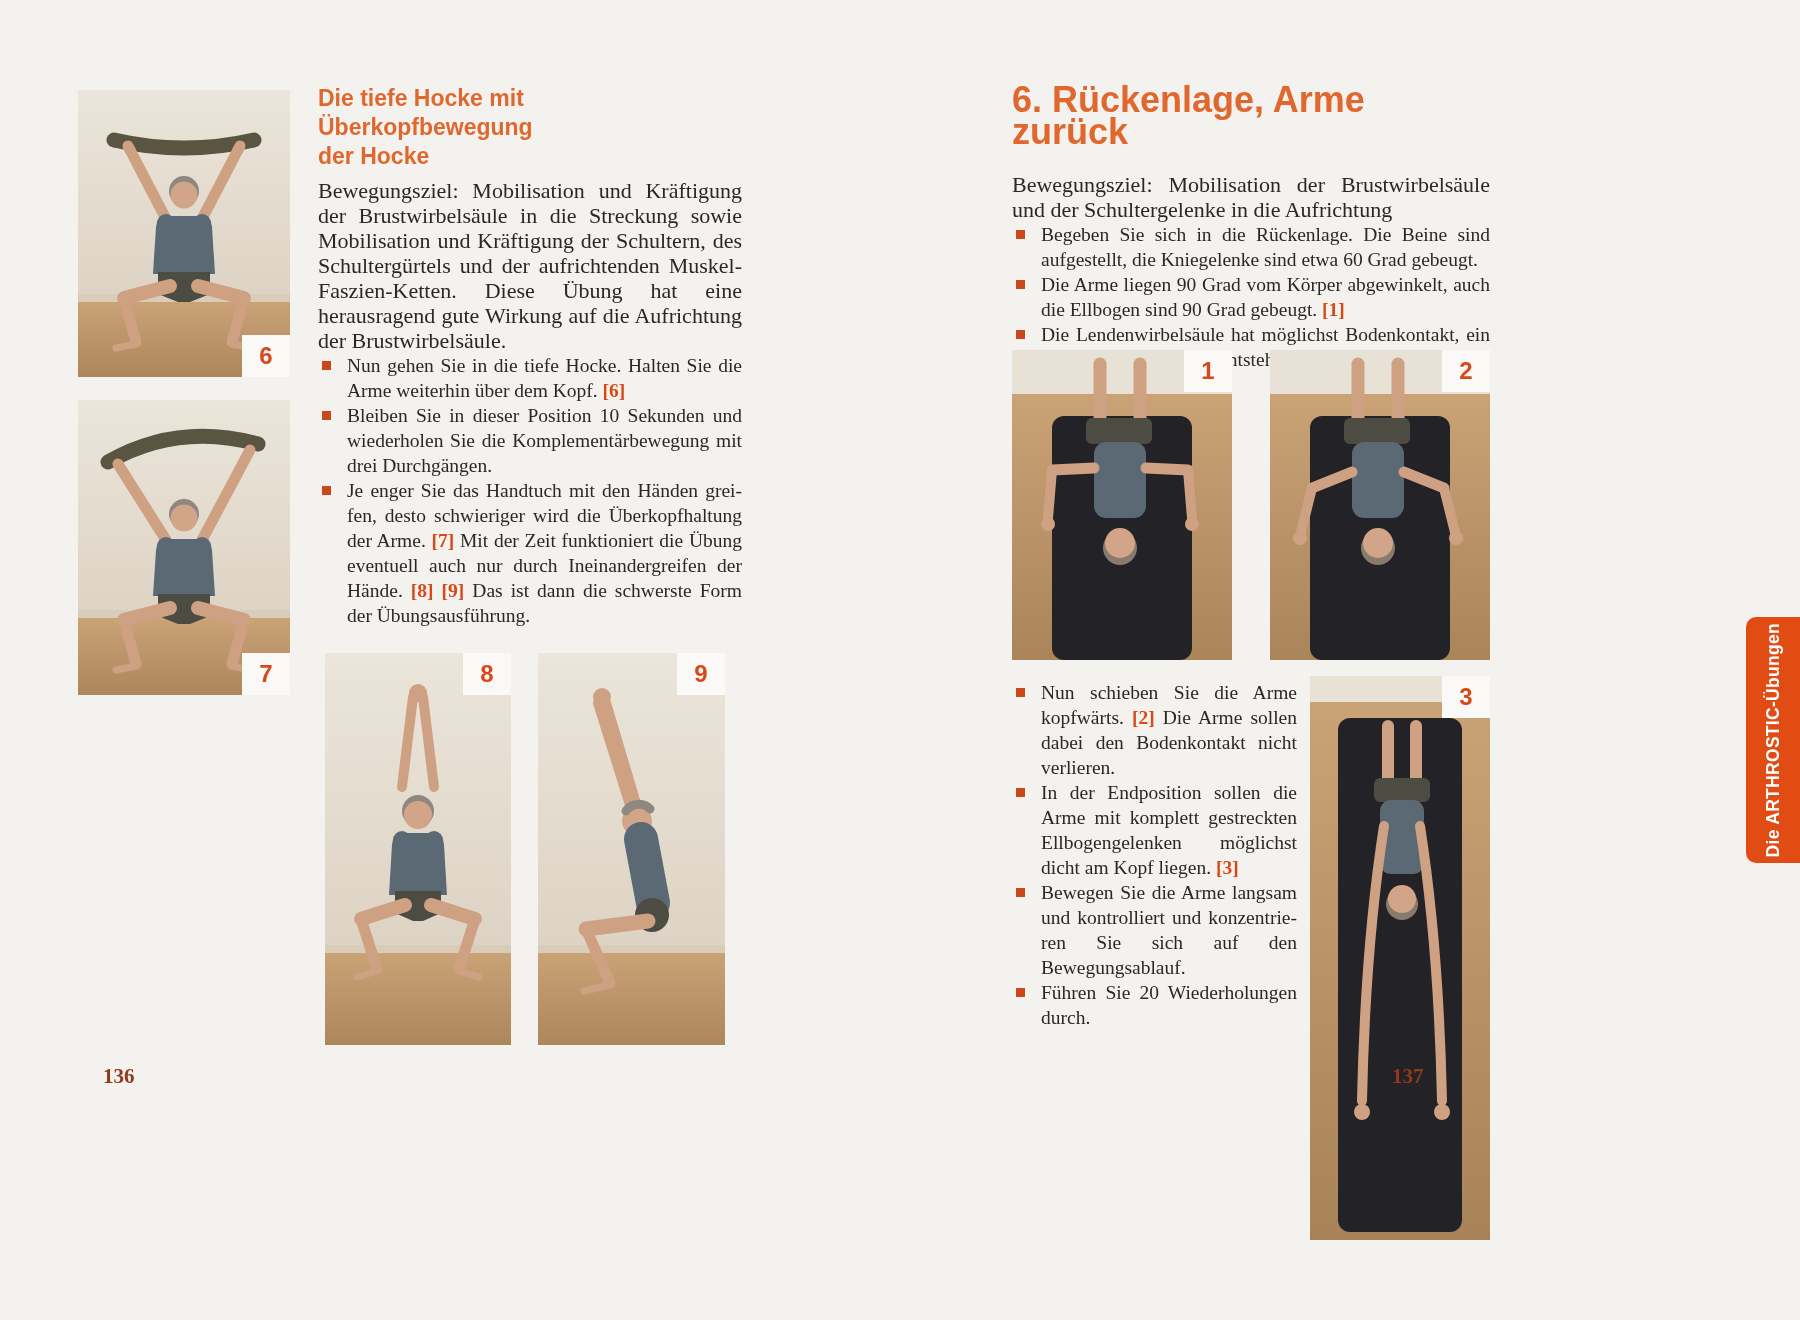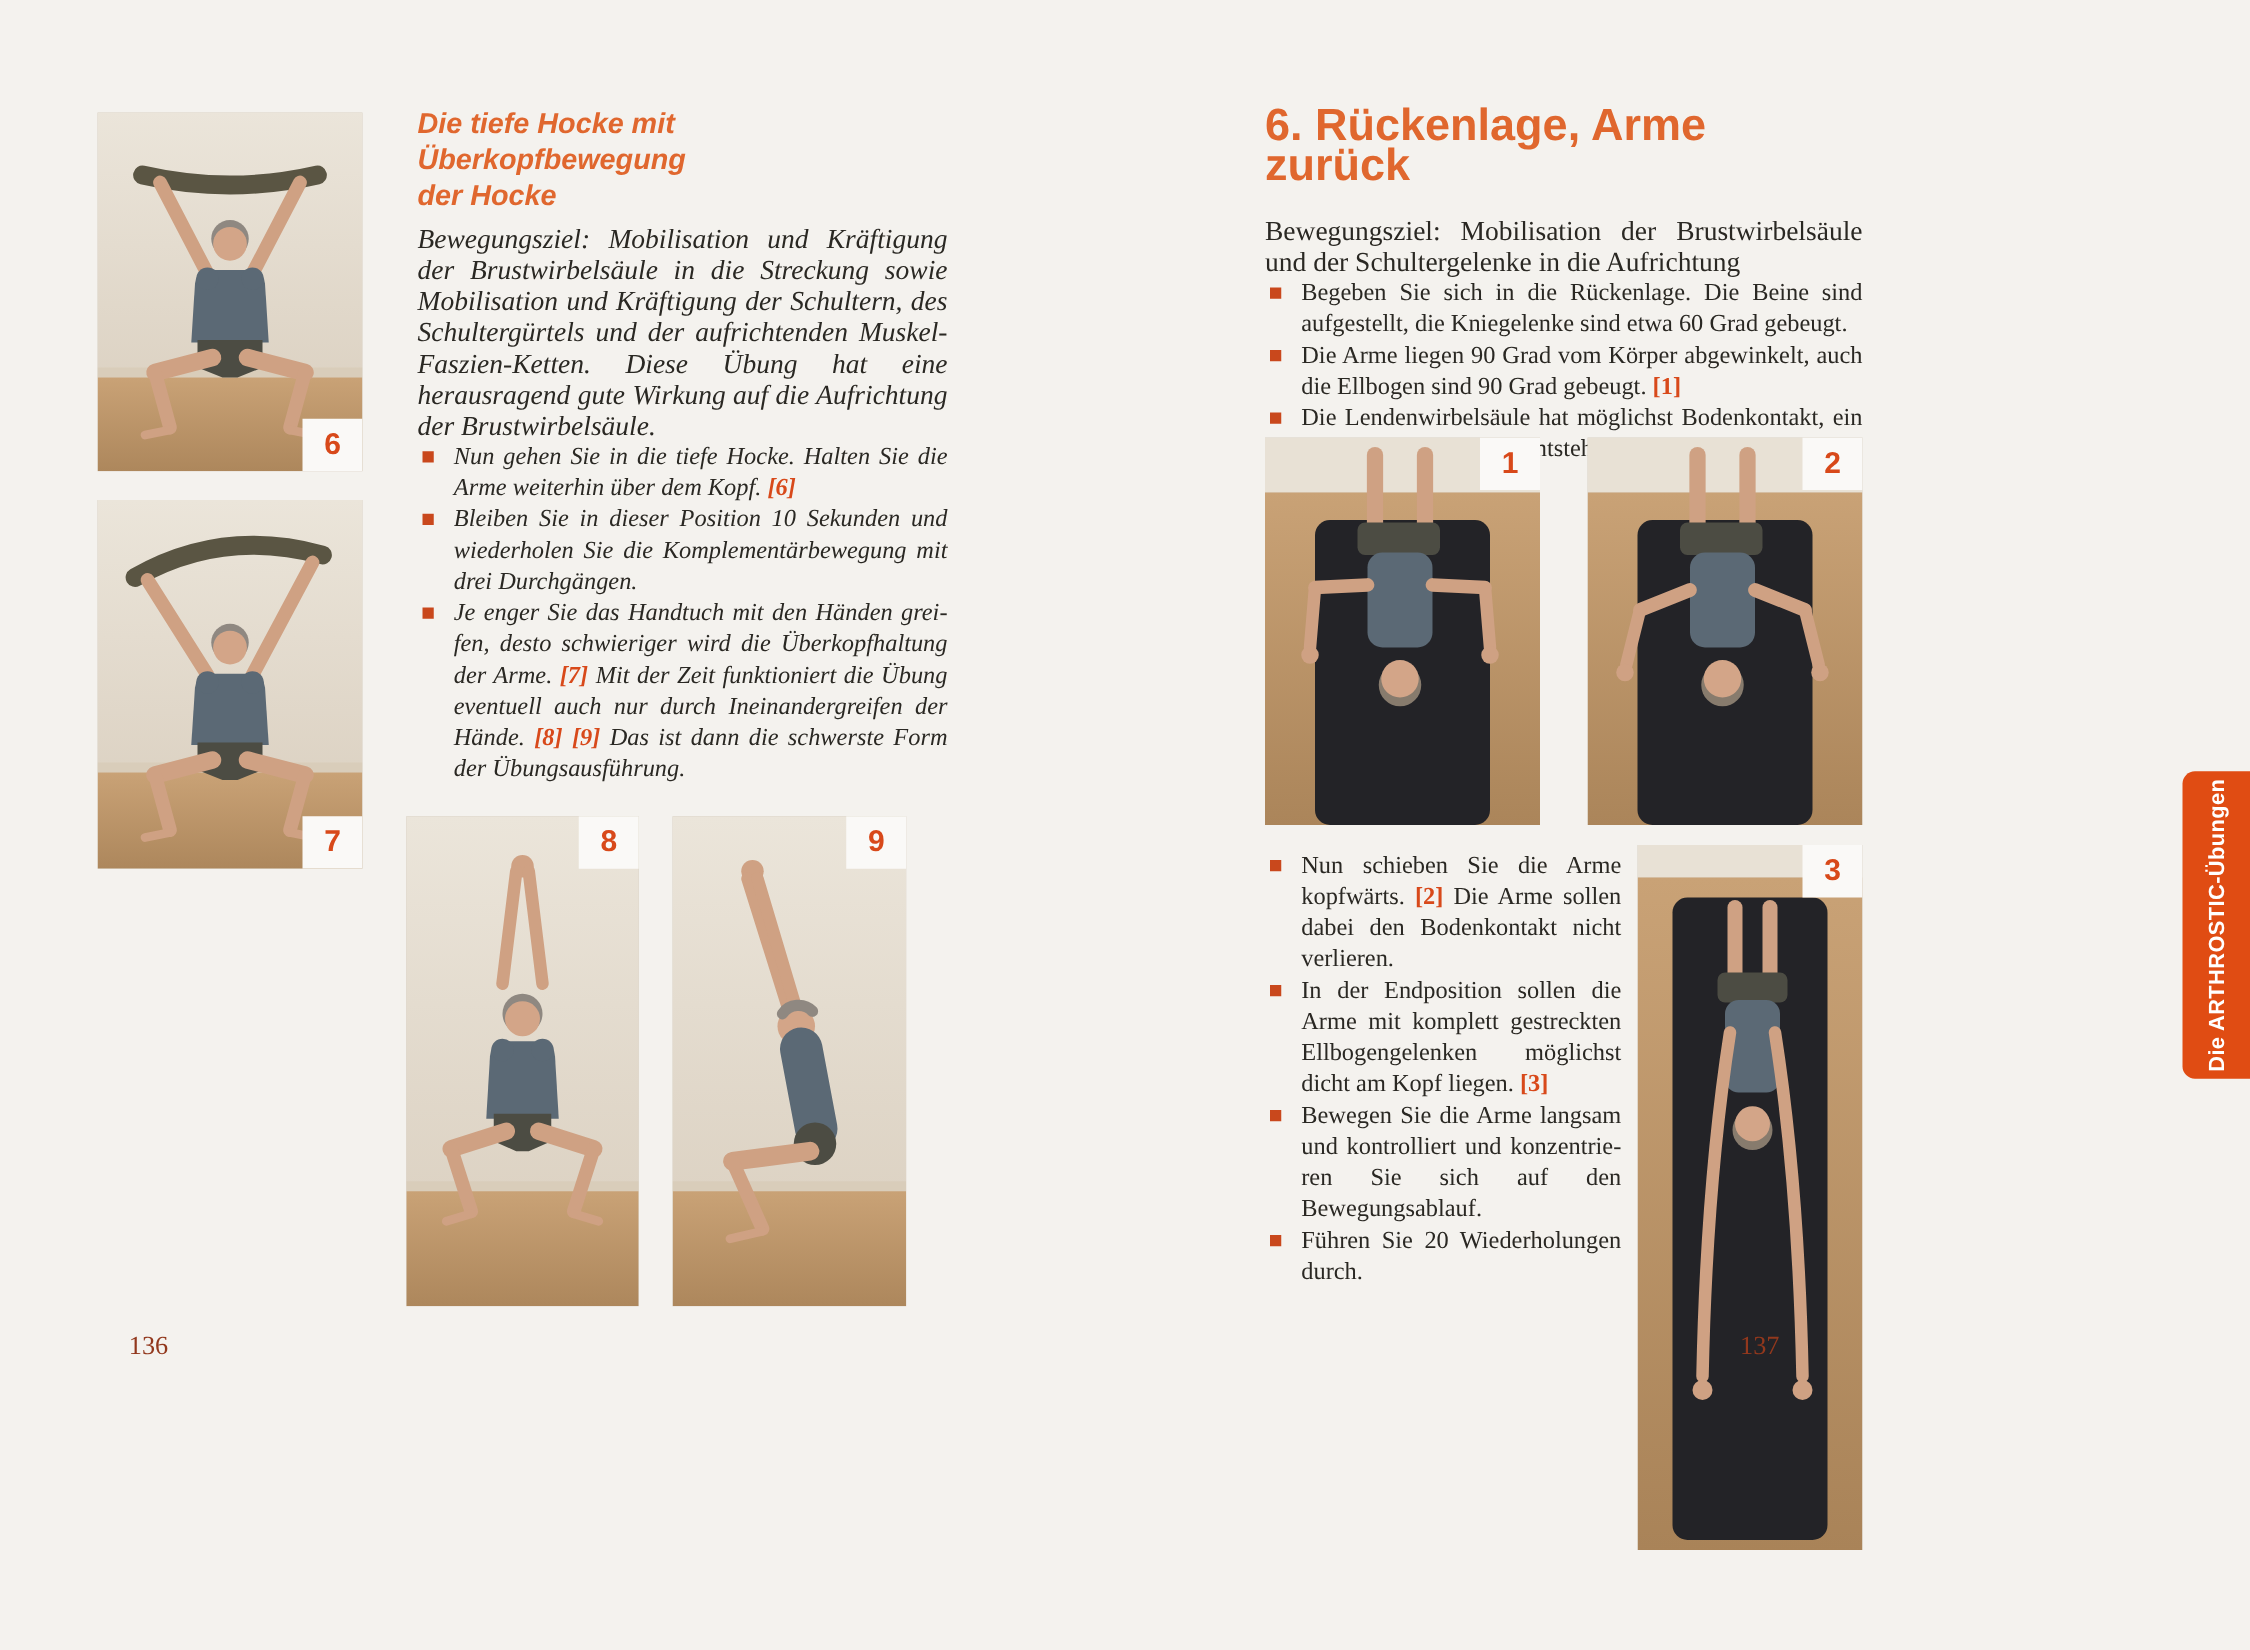--- a/index.html
+++ b/index.html
@@ -15,21 +15,21 @@
     margin:0;
   }
   .heading-left{font-size:23px;line-height:29px;}
   .heading-right{font-size:36px;line-height:32px;}
   .intro{font-size:22px;line-height:25px;text-align:justify;margin:0 0 0 0;}
   .bullets{margin-top:0;}
   .bullet{position:relative;padding-left:29px;margin:0;}
   .bullet-marker{position:absolute;left:4px;top:8px;width:9px;height:9px;background:#c9481c;}
   .bullet-text{display:block;font-size:19.5px;line-height:25px;text-align:justify;}
   .ref{color:#d8491a;font-weight:700;}
-  .pagenum{font-size:21px;font-weight:400;color:#92381d;}
+  .pagenum{font-size:21px;font-weight:700;color:#92381d;}
   
   .photo{position:absolute;overflow:hidden;background:#d8cfc2;}
   .photo svg{display:block;width:100%;height:100%;}
   .badge{
     position:absolute;background:#faf9f7;
     display:flex;align-items:center;justify-content:center;
     font-family:"Liberation Sans", sans-serif;font-weight:700;font-size:24px;color:#d8491a;
   }
   .badge.tr{top:0;right:0;width:48px;height:42px;}
   .badge.br{bottom:0;right:0;width:48px;height:42px;}
@@ -113,21 +113,21 @@
     <path d="M46,220 L58,264" stroke="#cfa183" stroke-width="11" stroke-linecap="round"></path>
     <path d="M166,220 L154,264" stroke="#cfa183" stroke-width="11" stroke-linecap="round"></path>
     <path d="M58,266 L38,270" stroke="#cfa183" stroke-width="7" stroke-linecap="round"></path>
     <path d="M154,266 L174,270" stroke="#cfa183" stroke-width="7" stroke-linecap="round"></path>
   </svg>
   <div class="badge br">
       <span>7</span>
     </div>
 </div>
 
-<div class="abs" style="left:334px;top:84px;width:424px;font-style:italic;">
+<div class="abs" style="left:318px;top:84px;width:424px;">
   <p class="heading heading-left">
     <span>Die tiefe Hocke mit Überkopfbewegung</span><br>
     <span>der Hocke</span>
   </p>
   <p class="intro" style="margin-top:7px;">Bewegungsziel: Mobilisation und Kräftigung der Brustwirbelsäule in die Streckung sowie Mobilisation und Kräftigung der Schultern, des Schultergürtels und der aufrichtenden Muskel-Faszien-Ketten. Diese Übung hat eine herausragend gute Wirkung auf die Aufrichtung der Brustwirbelsäule.</p>
   <div class="bullets">
       <div class="bullet">
         <span class="bullet-marker"></span>
         <span class="bullet-text"><span>Nun gehen Sie in die tiefe Hocke. Halten Sie die Arme weiterhin über dem Kopf. </span><span class="ref">[6]</span></span>
       </div>

